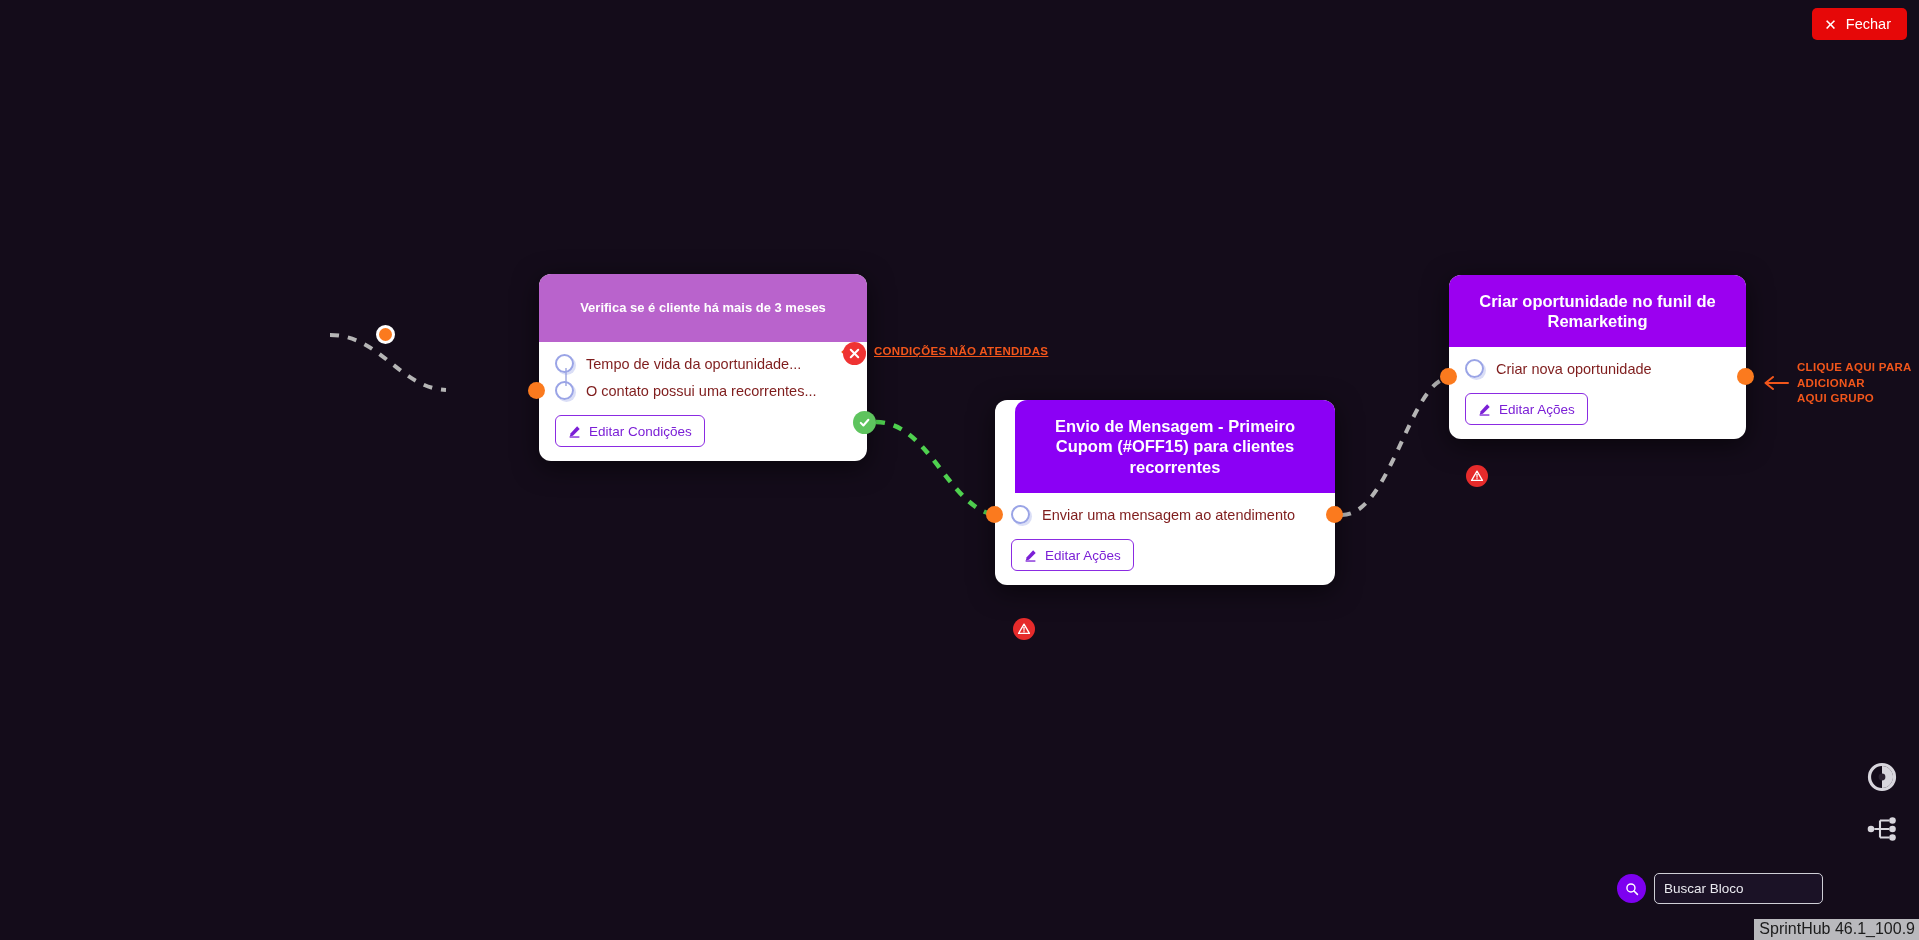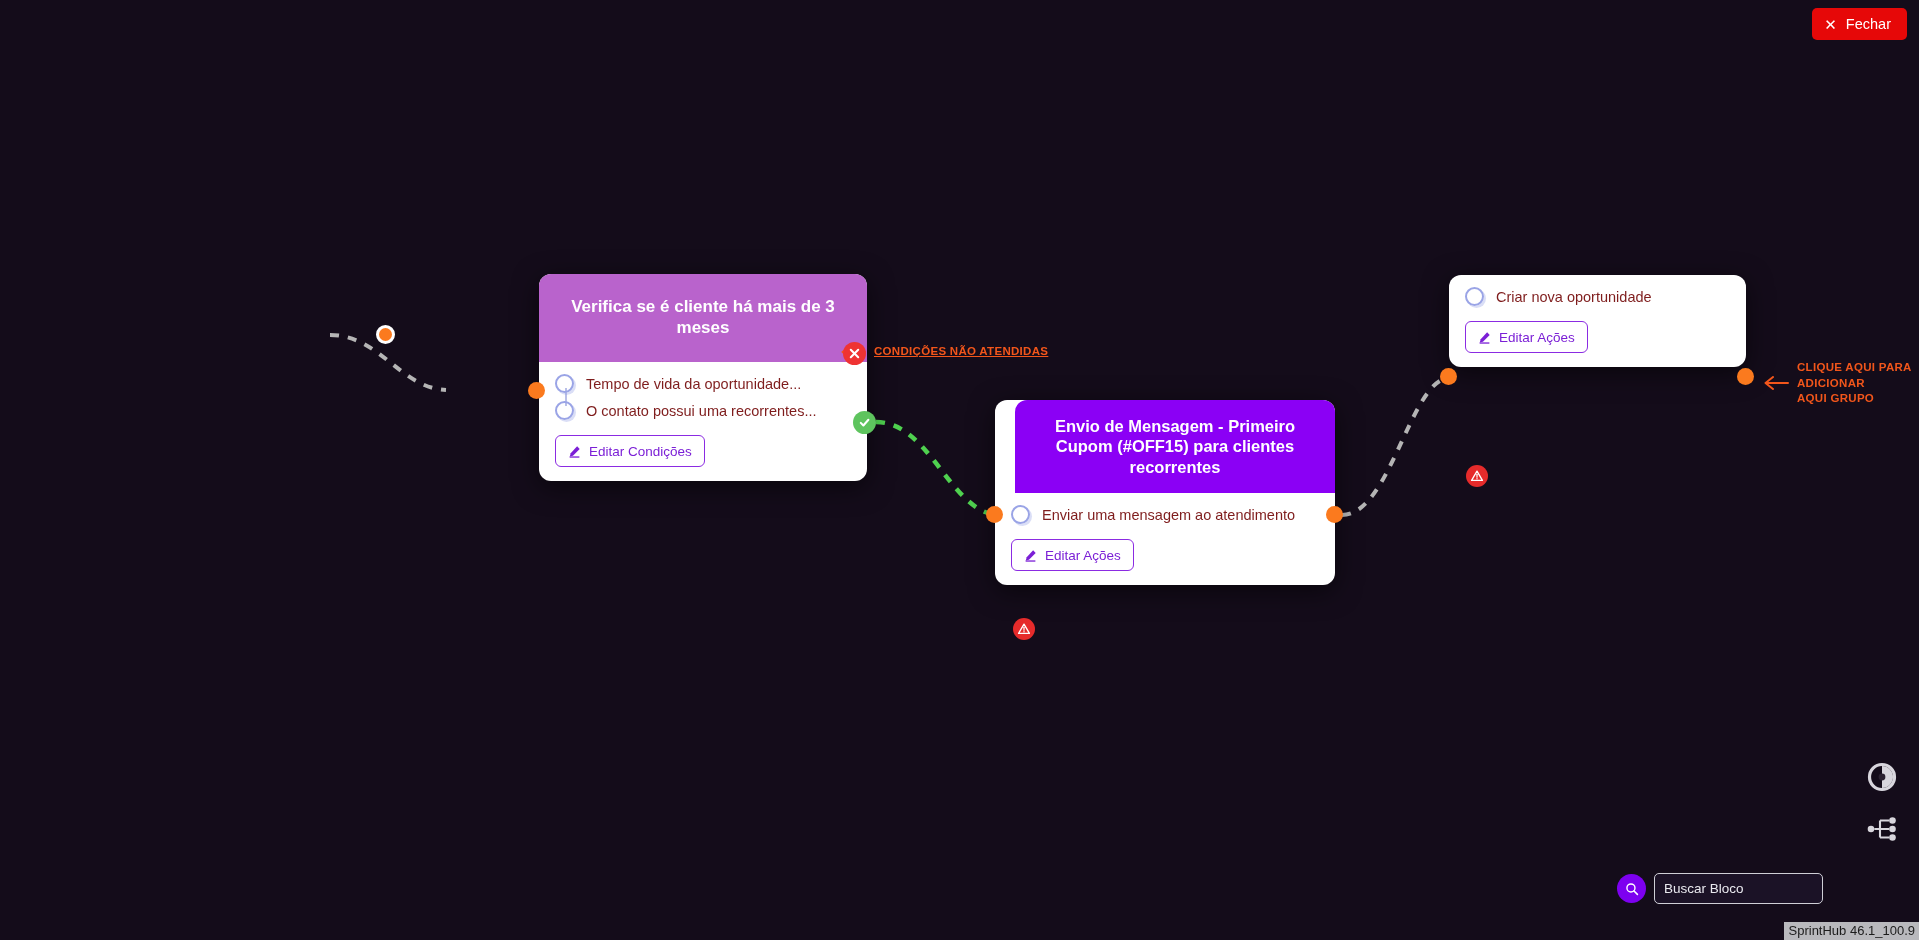--- a/index.html
+++ b/index.html
@@ -57,21 +57,21 @@
   #node-start {
     left: 70px; top: 294px; width: 245px; height: 72px;
     background: #7d00f0;
     border-radius: 12px;
     display: flex; align-items: center; justify-content: center;
     color: #fff; font-weight: bold; font-size: 17px;
     box-shadow: 0 6px 26px rgba(0,0,0,0.55);
   }
 
   #node-condition { left: 539px; top: 274px; width: 328px; }
-  #node-condition .node-header { background: #b963cc; font-size: 17px; height: 88px; }
+  #node-condition .node-header { background: #b963cc; font-size: 13px; height: 68px; }
 
   #node-message { left: 995px; top: 400px; width: 340px; }
   #node-message .node-header { background: #8b00f5; font-size: 16.5px; height: 93px; margin-left: 20px; }
 
   #node-opportunity { left: 1449px; top: 275px; width: 297px; }
   #node-opportunity .node-header { background: #9b00f0; font-size: 16.5px; height: 72px; }
 
   
   .item-row { display: flex; align-items: center; gap: 12px; position: relative; }
   .item-rows { position: relative; }
@@ -165,21 +165,21 @@
     padding: 0 9px;
     font-family: "Liberation Sans", sans-serif;
     outline: none;
   }
   #search-input::placeholder { color: #e9e9ef; }
 
   
   #version-tag {
     position: absolute; right: 0; bottom: 0;
     background: #b9b9bd; color: #1c1c1c;
-    font-size: 13px;
+    font-size: 16px;
     padding: 1px 4px 2px 5px;
     font-family: "Liberation Sans", sans-serif;
     white-space: nowrap;
   }
 </style>
 </head>
 <body>
 
 <div id="canvas">
 
@@ -265,20 +265,23 @@
   <div class="handle" style="left:1326px; top:506px;"></div>
   <div class="badge warn" style="left:1013px; top:618px;">
     <svg width="14" height="14" viewBox="0 0 16 16">
       <path d="M8 2.4 L14.2 13 H1.8 Z" stroke="#fff" stroke-width="1.5" fill="none" stroke-linejoin="round"></path>
       <path d="M8 6 V9.3" stroke="#fff" stroke-width="1.4" stroke-linecap="round"></path>
       <circle cx="8" cy="11.1" r="0.8" fill="#fff"></circle>
     </svg>
   </div>
 
   <div id="node-opportunity" class="node">
+    <div class="node-header">
+      <span>Criar oportunidade no funil de Remarketing</span>
+    </div>
     <div class="node-body">
       <div class="item-rows">
         <div class="item-row">
           <span class="bullet-circle"></span>
           <span class="item-label">Criar nova oportunidade</span>
         </div>
       </div>
       <button class="edit-btn">
         <svg class="pencil" viewBox="0 0 16 16">
           <path d="M11.2 1.6 L14.4 4.8 L6.1 13.1 L2.2 14.2 L3.3 10.3 Z" fill="#7b1fd6"></path>

